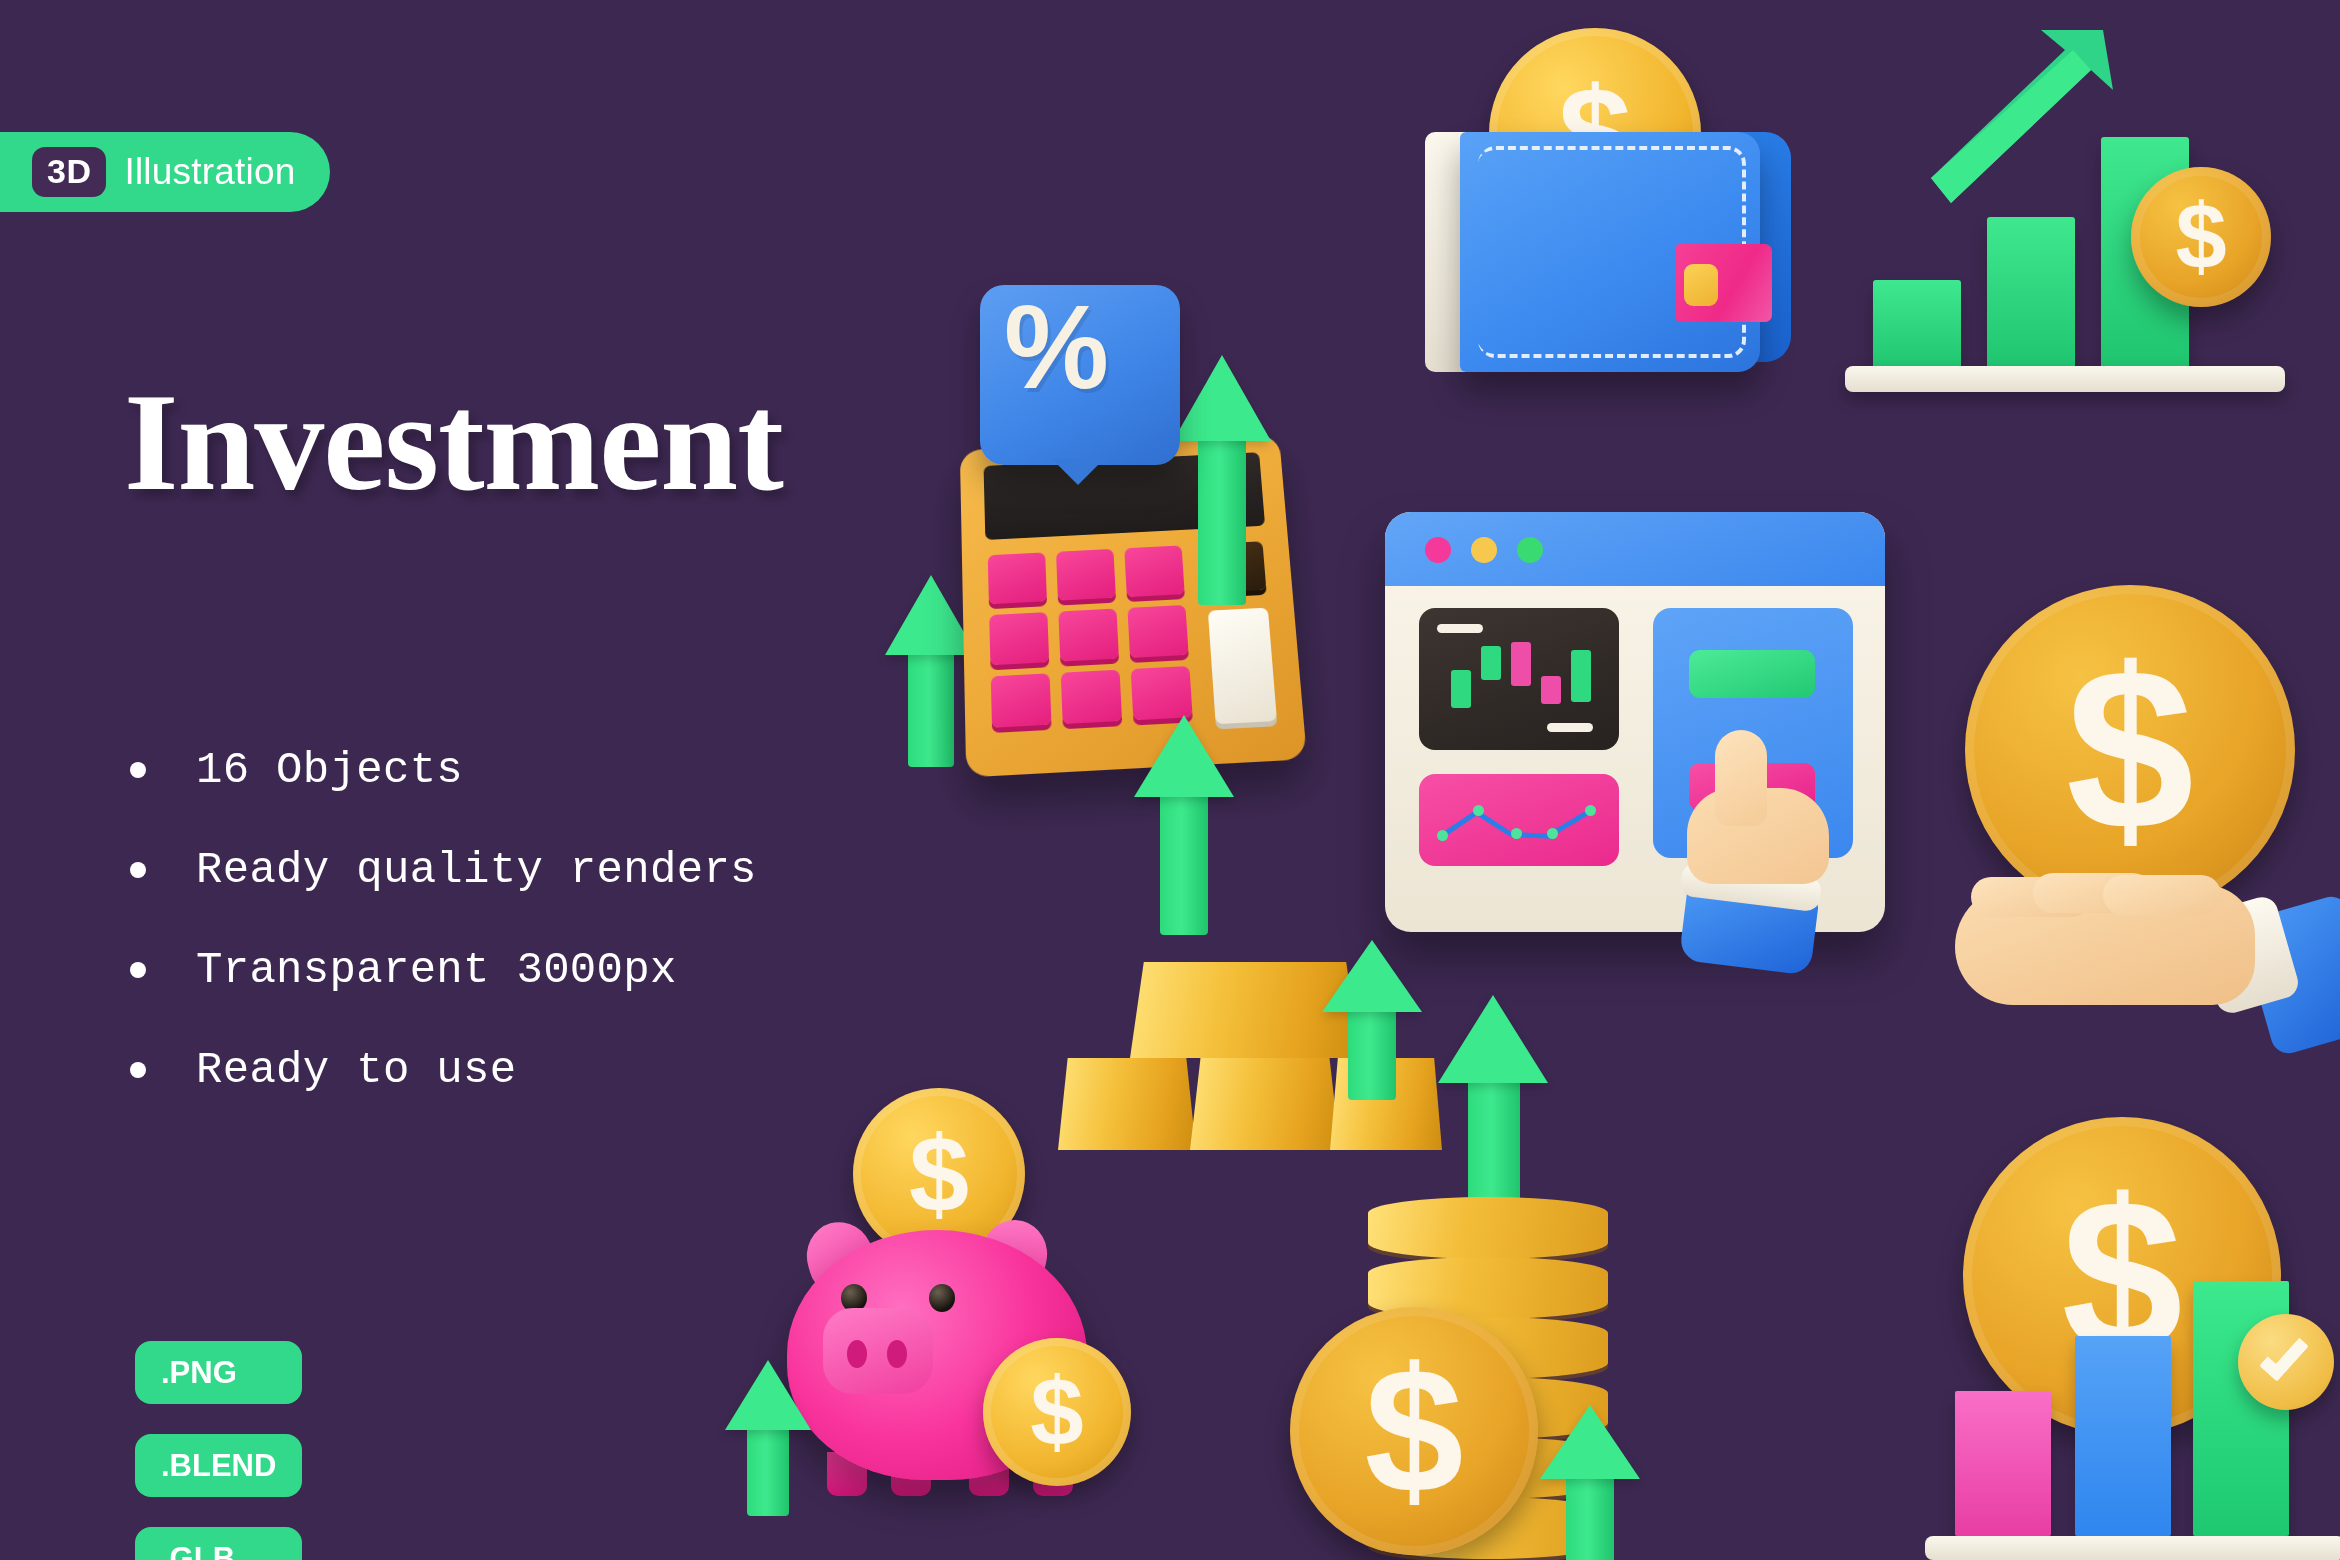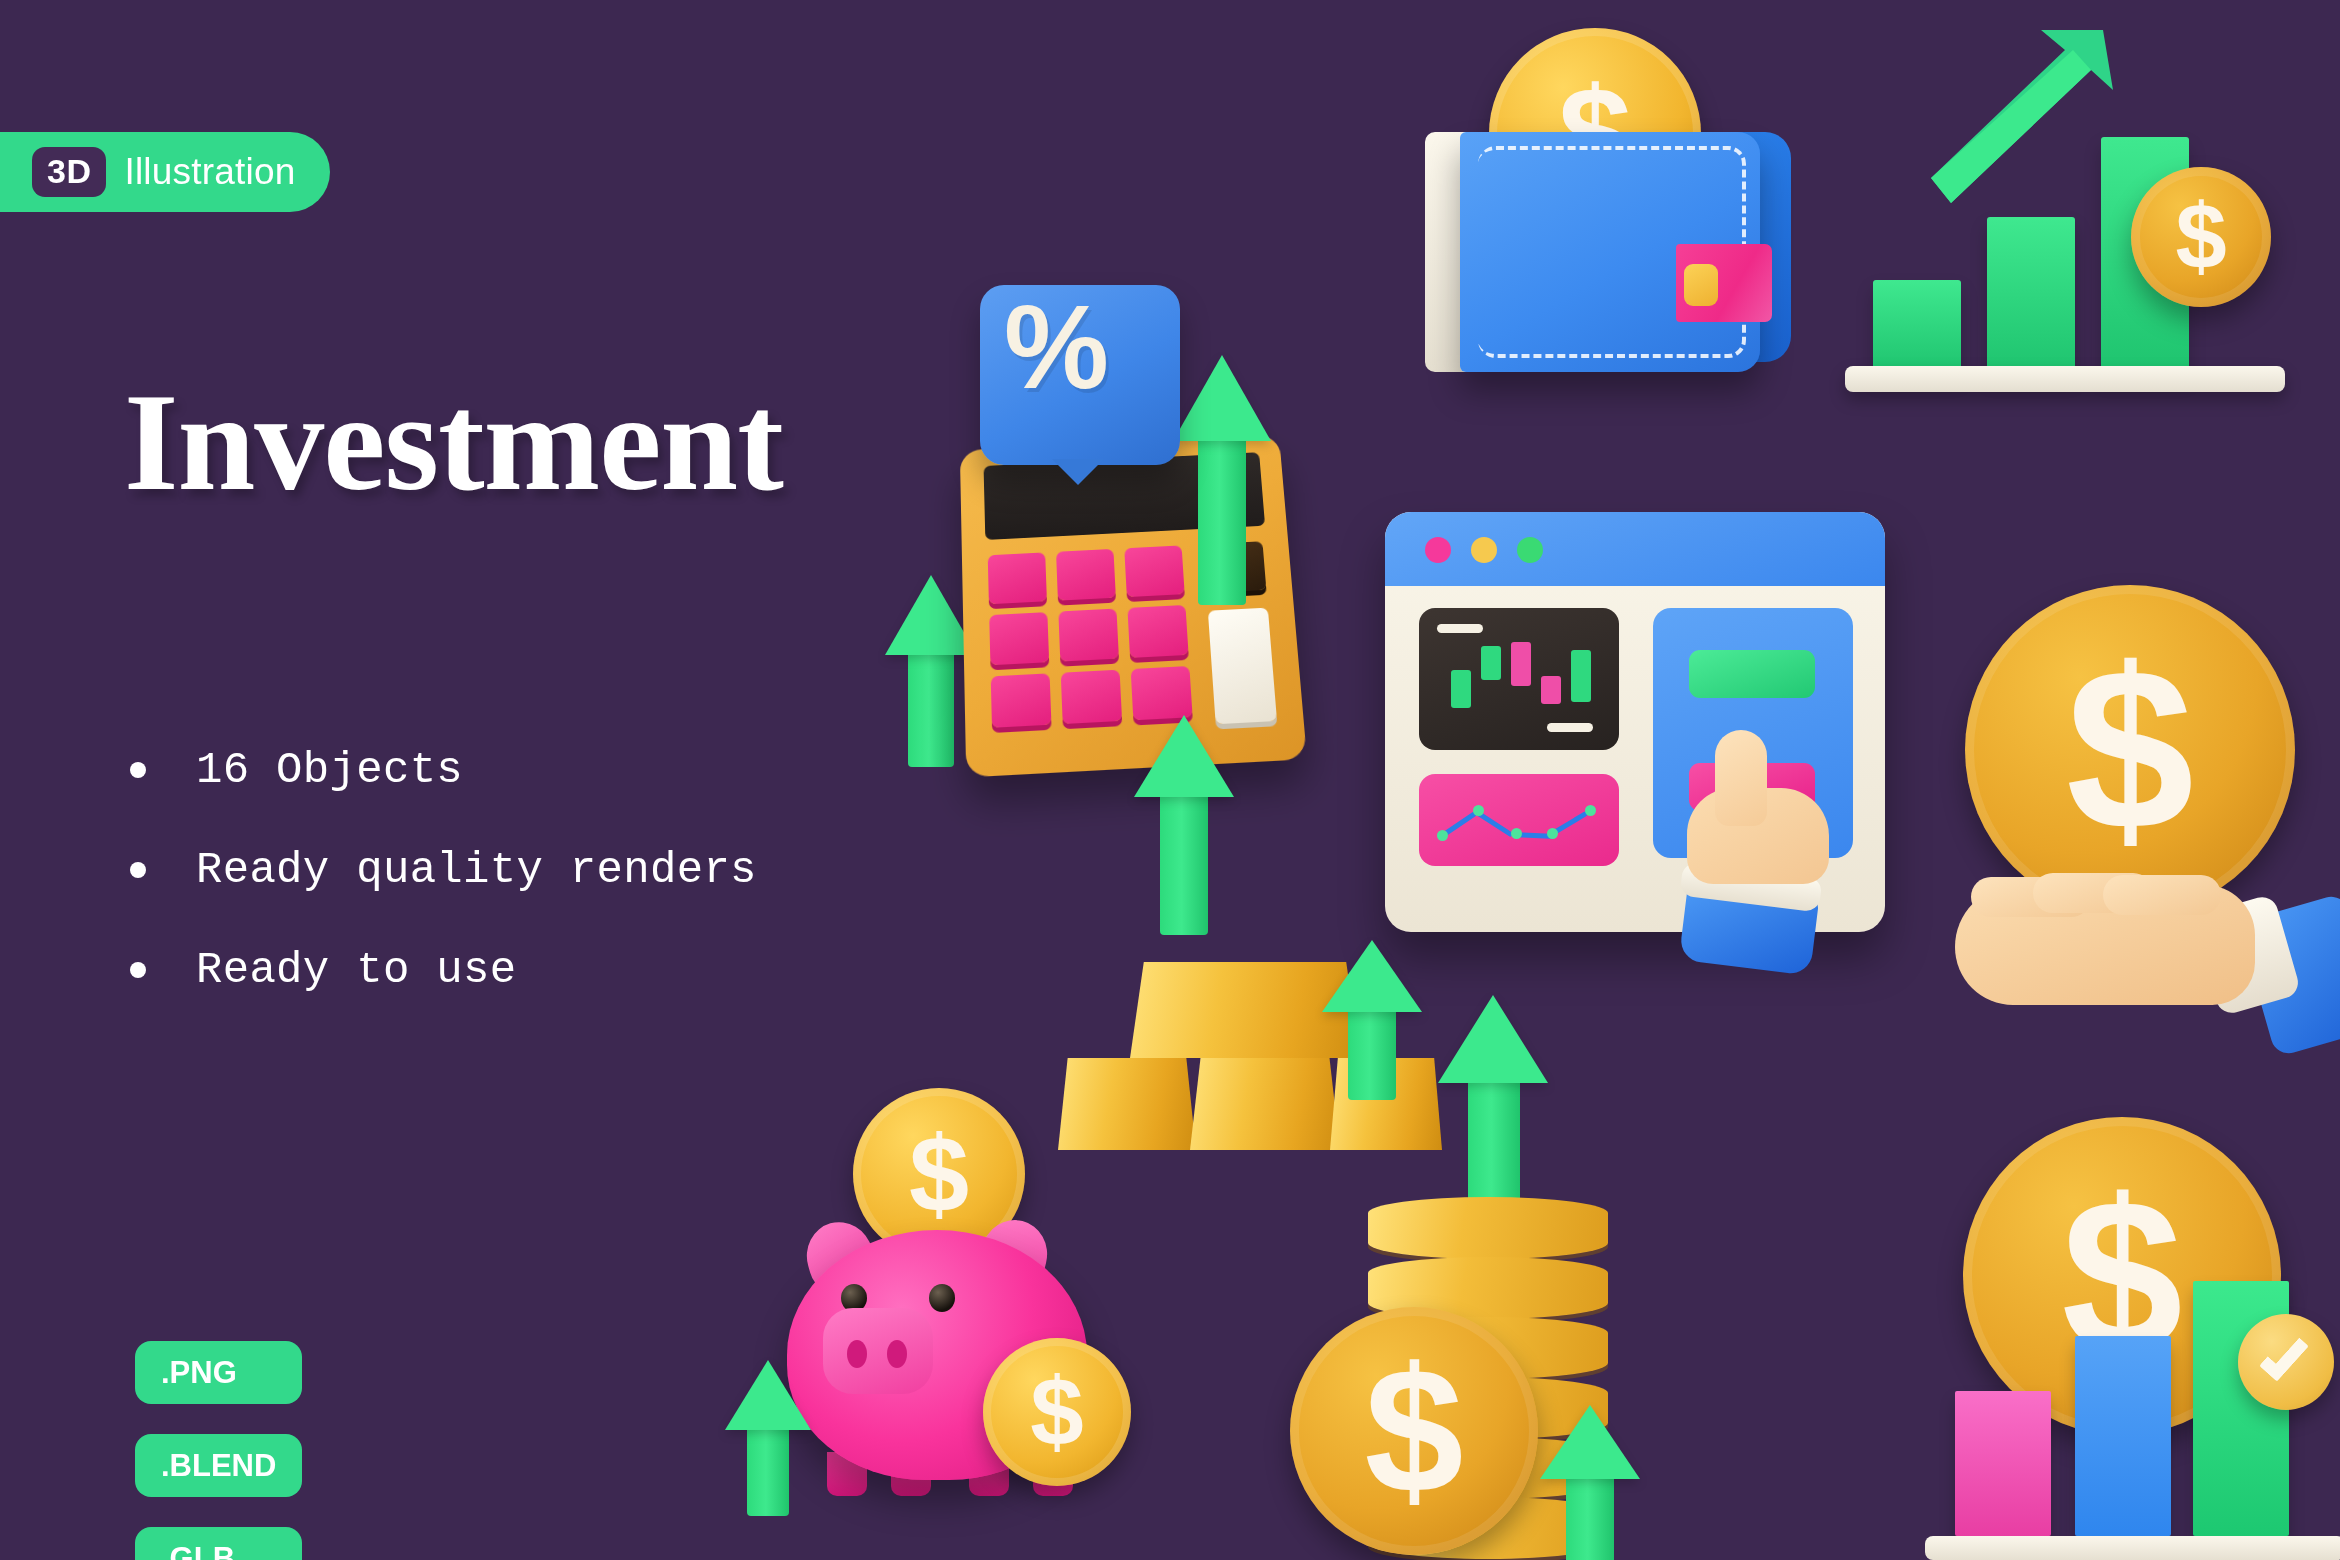--- a/index.html
+++ b/index.html
@@ -220,20 +220,24 @@
     <div class="feature">
       <span class="dot"></span>
       <span class="feature-label">16 Objects</span>
     </div>
     <div class="feature">
       <span class="dot"></span>
       <span class="feature-label">Ready quality renders</span>
     </div>
     <div class="feature">
       <span class="dot"></span>
+      <span class="feature-label">Transparent 3000px</span>
+    </div>
+    <div class="feature">
+      <span class="dot"></span>
       <span class="feature-label">Ready to use</span>
     </div>
   </div>
 
   <div class="formats">
     <span class="fmt">.PNG</span>
     <span class="fmt">.BLEND</span>
     <span class="fmt">.GLB</span>
   </div>
 

